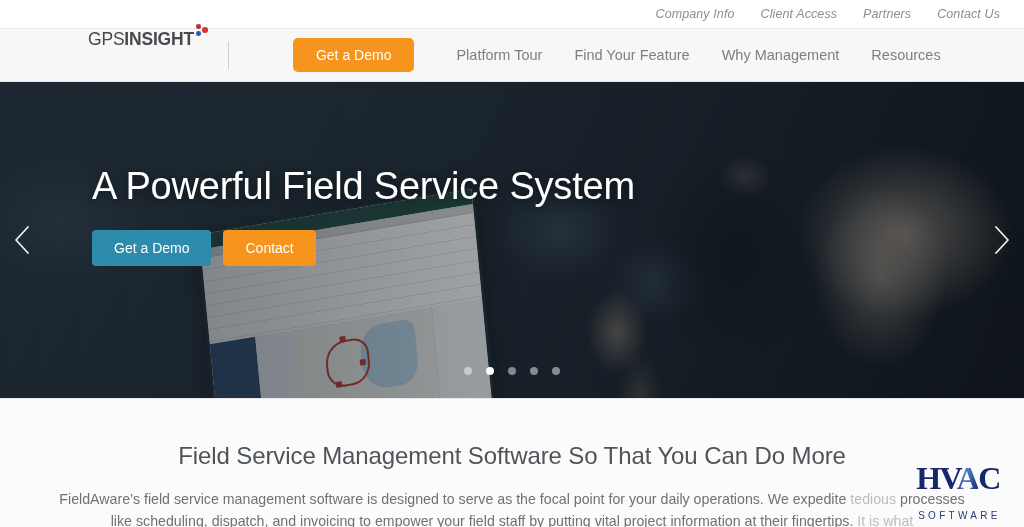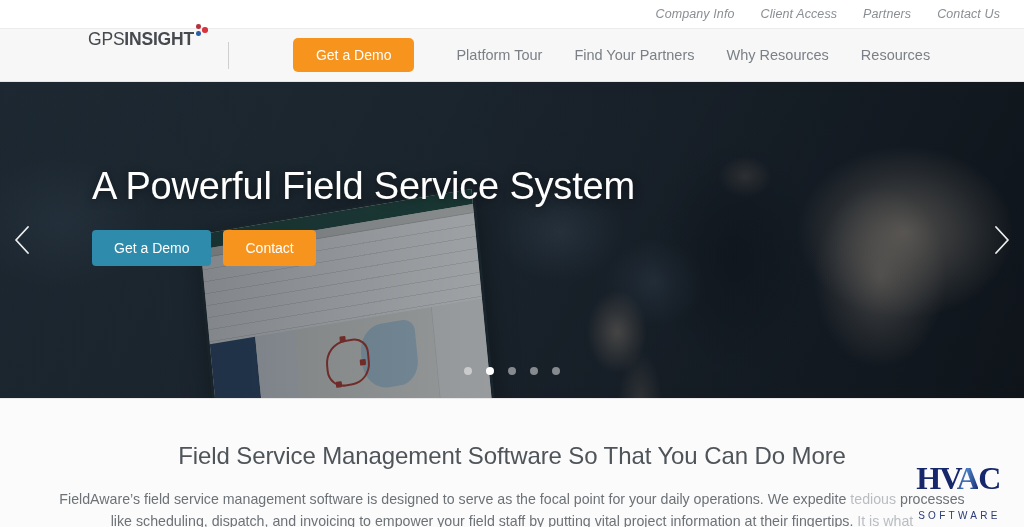--- a/index.html
+++ b/index.html
@@ -381,22 +381,22 @@
     </span>
   </div>
 
   <div class="logo-divider"></div>
 
 
   <button class="nav-demo">Get a Demo</button>
 
   <nav class="nav-links">
     <a class="nav-link" href="#">Platform Tour</a>
-    <a class="nav-link" href="#">Find Your Partners</a>
-    <a class="nav-link" href="#">Why Resources</a>
+    <a class="nav-link" href="#">Find Your Feature</a>
+    <a class="nav-link" href="#">Why Management</a>
     <a class="nav-link" href="#">Resources</a>
 
   </nav>
 </div>
 
 <div class="hero">
   <div class="hero-photo"></div>
 
   <div class="hero-monitor">
     <div class="mon-topbar"></div>

